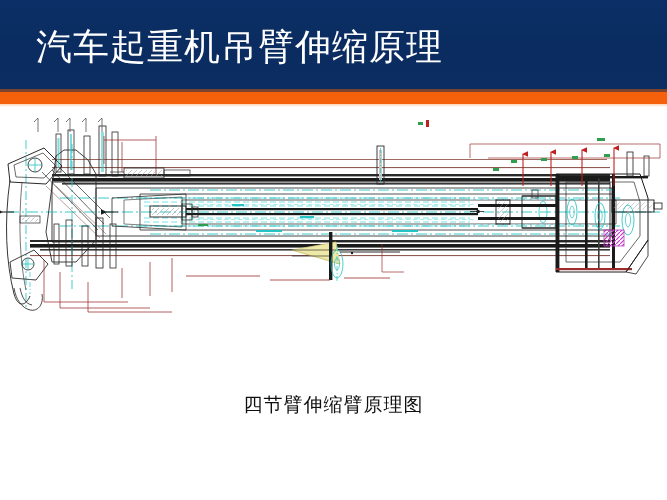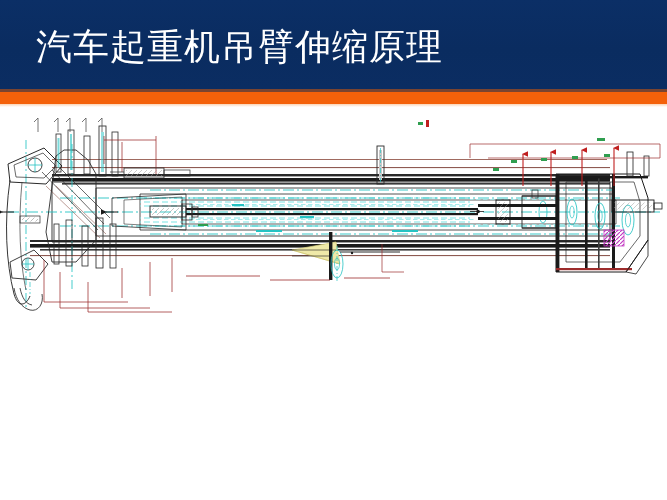--- a/index.html
+++ b/index.html
@@ -357,14 +357,15 @@
       </g>
 
       <g stroke="#9c2b2b" stroke-width="0.8" fill="none">
         <line x1="186" y1="164" x2="260" y2="164"></line>
         <line x1="270" y1="168" x2="330" y2="168"></line>
         <line x1="344" y1="166" x2="390" y2="166"></line>
       </g>
     </svg>
   </div>
 
+  <div id="caption">四节臂伸缩臂原理图</div>
 
 </div>
 
 </body></html>

